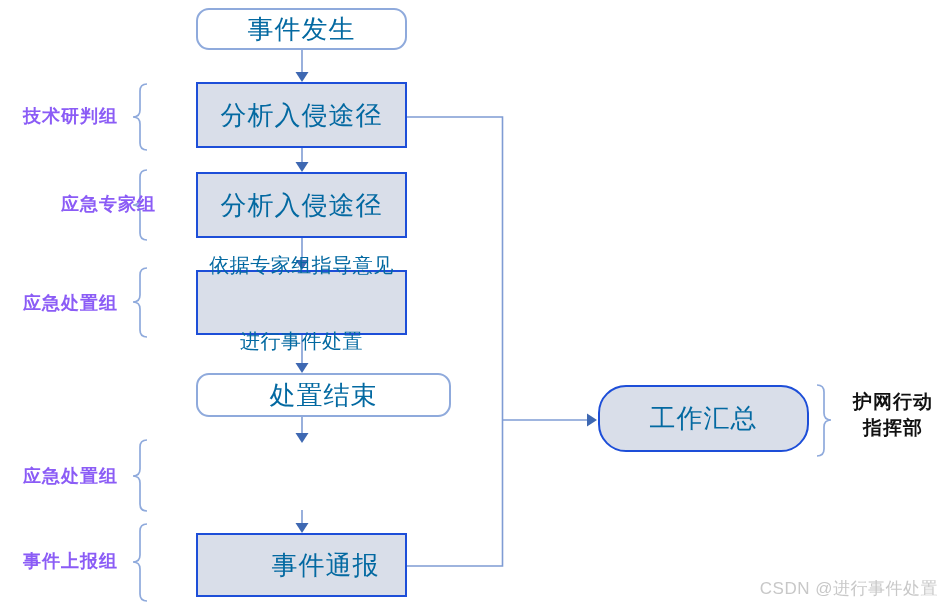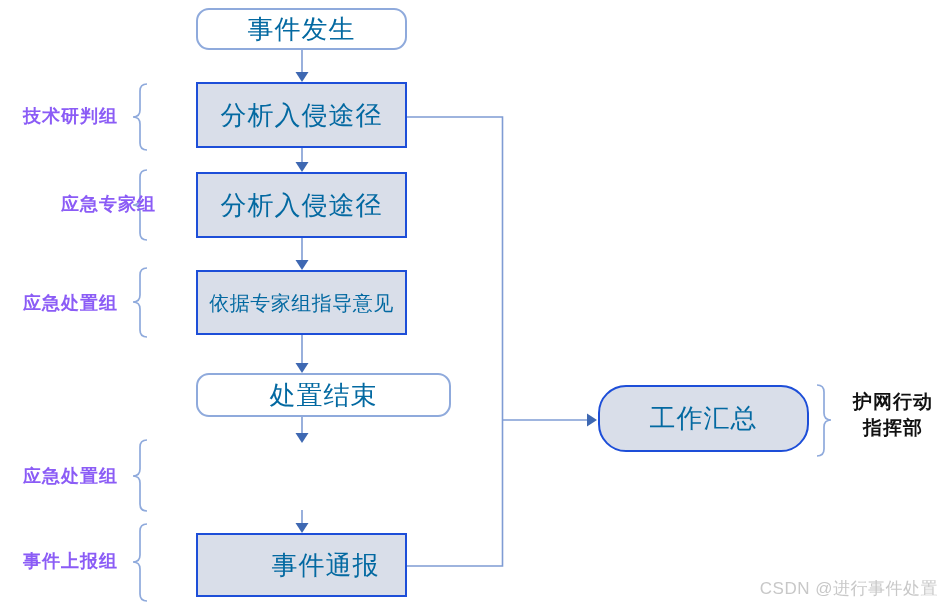--- a/index.html
+++ b/index.html
@@ -111,20 +111,21 @@
   </svg>
 
   <div class="node terminal" id="n-start">事件发生</div>
 
   <div class="node process" id="n-analyze">分析入侵途径</div>
 
   <div class="node process" id="n-expert">分析入侵途径</div>
 
   <div class="node process two-line" id="n-handle">
     <div>依据专家组指导意见</div>
+    <div>进行事件处置</div>
   </div>
 
   <div class="node terminal" id="n-end">处置结束</div>
 
 
   <div class="node process" id="n-notify">事件通报</div>
 
   <div class="node process" id="n-summary">工作汇总</div>
 
   <div class="side-label" id="lbl-tech">技术研判组</div>

